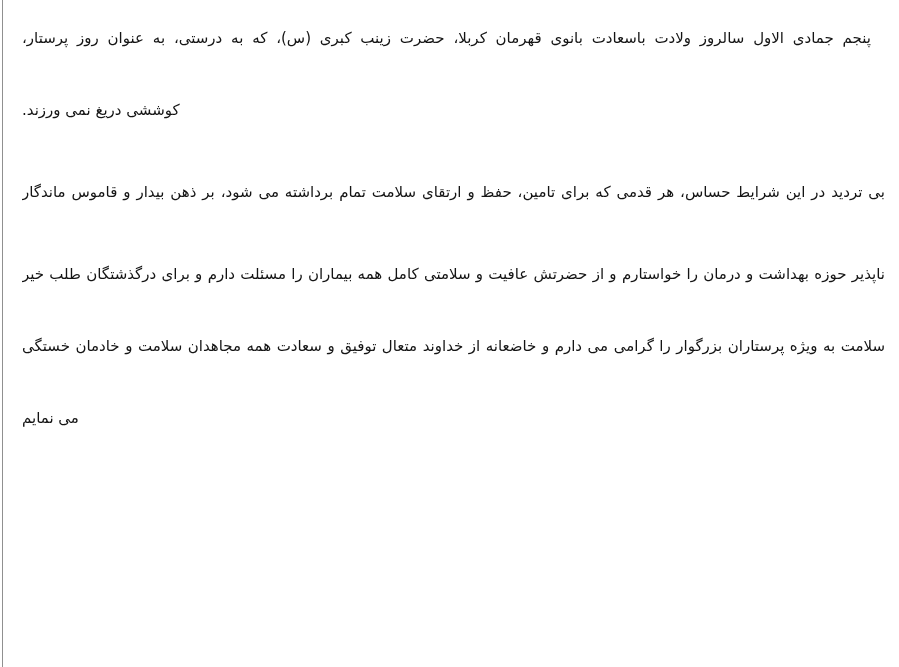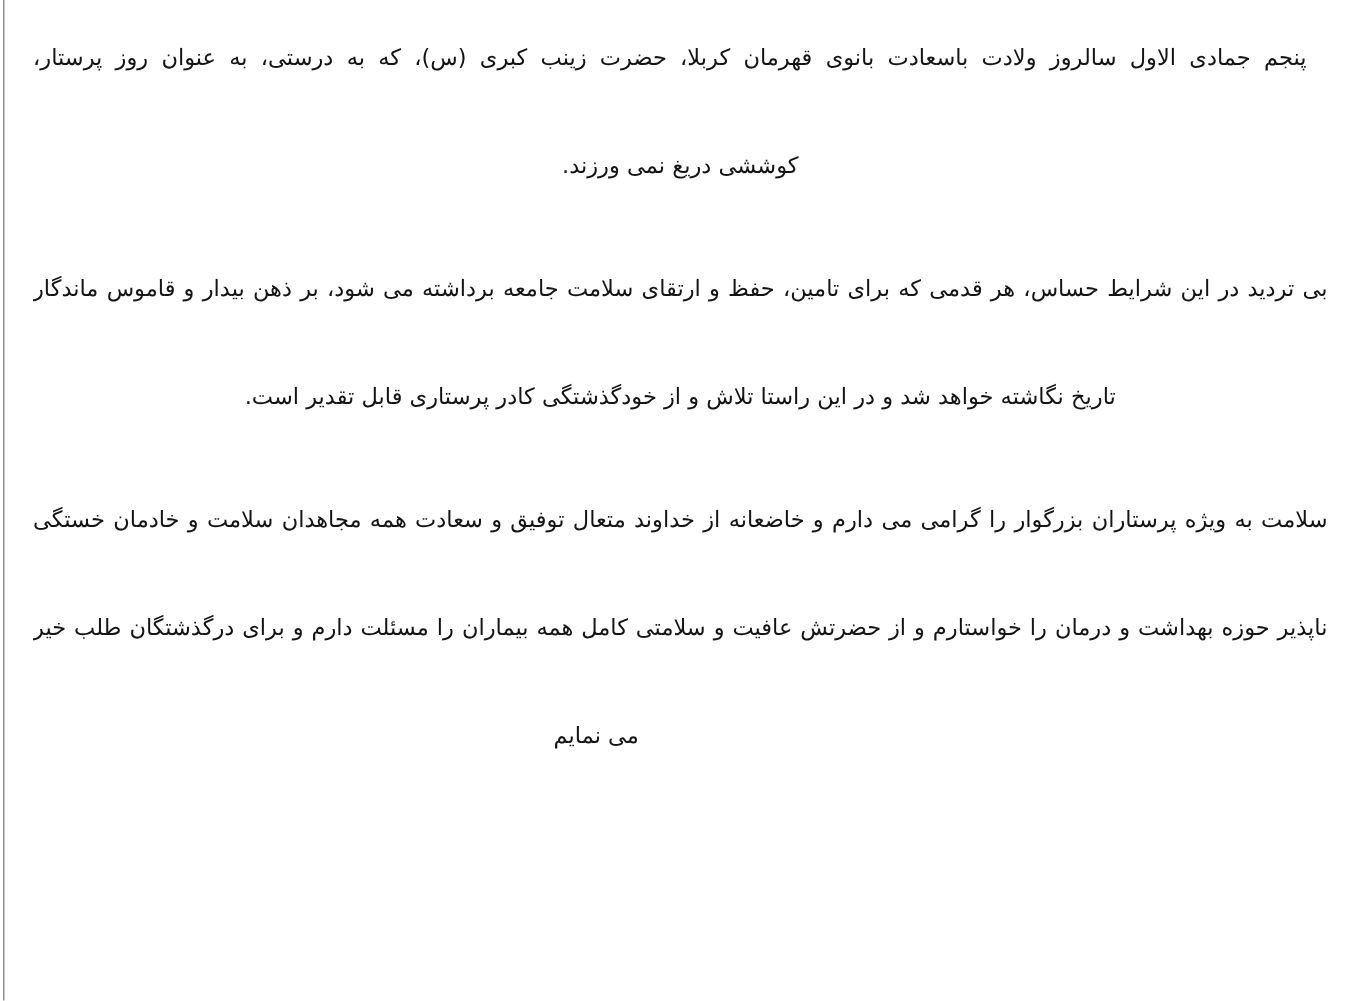--- a/index.html
+++ b/index.html
@@ -34,43 +34,42 @@
     color: #141414;
     font-size: 15px;
   }
   .paragraph {
     margin: 0 0 10px 0;
   }
   .line {
     height: 72px;
     line-height: 72px;
     overflow: hidden;
-    text-align: center;
+    text-align: left;
     white-space: nowrap;
     letter-spacing: 0;
   }
   .line.justified {
     white-space: normal;
     text-align: justify;
     text-align-last: justify;
   }
 </style>
 </head>
 <body>
 
 <div class="page">
   <div class="edge-line" style="background: rgb(144, 144, 144);"></div>
   <div class="content" id="letter-body" style="color: rgb(20, 20, 20);">
       <div class="paragraph">
         <div class="line justified" style="margin-right: 14px;">پنجم جمادی الاول سالروز ولادت باسعادت بانوی قهرمان کربلا، حضرت زینب کبری (س)، که به درستی، به عنوان روز پرستار،</div>
         <div class="line">کوششی دریغ نمی ورزند.</div>
       </div>
       <div class="paragraph">
-        <div class="line justified">بی تردید در این شرایط حساس، هر قدمی که برای تامین، حفظ و ارتقای سلامت جامعه برداشته می شود، بر ذهن بیدار و قاموس ماندگار</div>
-        <div class="line">تاریخ نگاشته خواهد شد و در این راستا تلاش و از خودگذشتگی کادر پرستاری قابل تقدیر است.</div>
+        <div class="line justified">بی تردید در این شرایط حساس، هر قدمی که برای تامین، حفظ و ارتقای سلامت تمام برداشته می شود، بر ذهن بیدار و قاموس ماندگار</div>
       </div>
       <div class="paragraph">
+        <div class="line justified">ناپذیر حوزه بهداشت و درمان را خواستارم و از حضرتش عافیت و سلامتی کامل همه بیماران را مسئلت دارم و برای درگذشتگان طلب خیر</div>
         <div class="line justified">سلامت به ویژه پرستاران بزرگوار را گرامی می دارم و خاضعانه از خداوند متعال توفیق و سعادت همه مجاهدان سلامت و خادمان خستگی</div>
-        <div class="line justified">ناپذیر حوزه بهداشت و درمان را خواستارم و از حضرتش عافیت و سلامتی کامل همه بیماران را مسئلت دارم و برای درگذشتگان طلب خیر</div>
         <div class="line" style="margin-right: 112px;">می نمایم</div>
       </div>
     </div>
 </div>
 
 </body></html>

